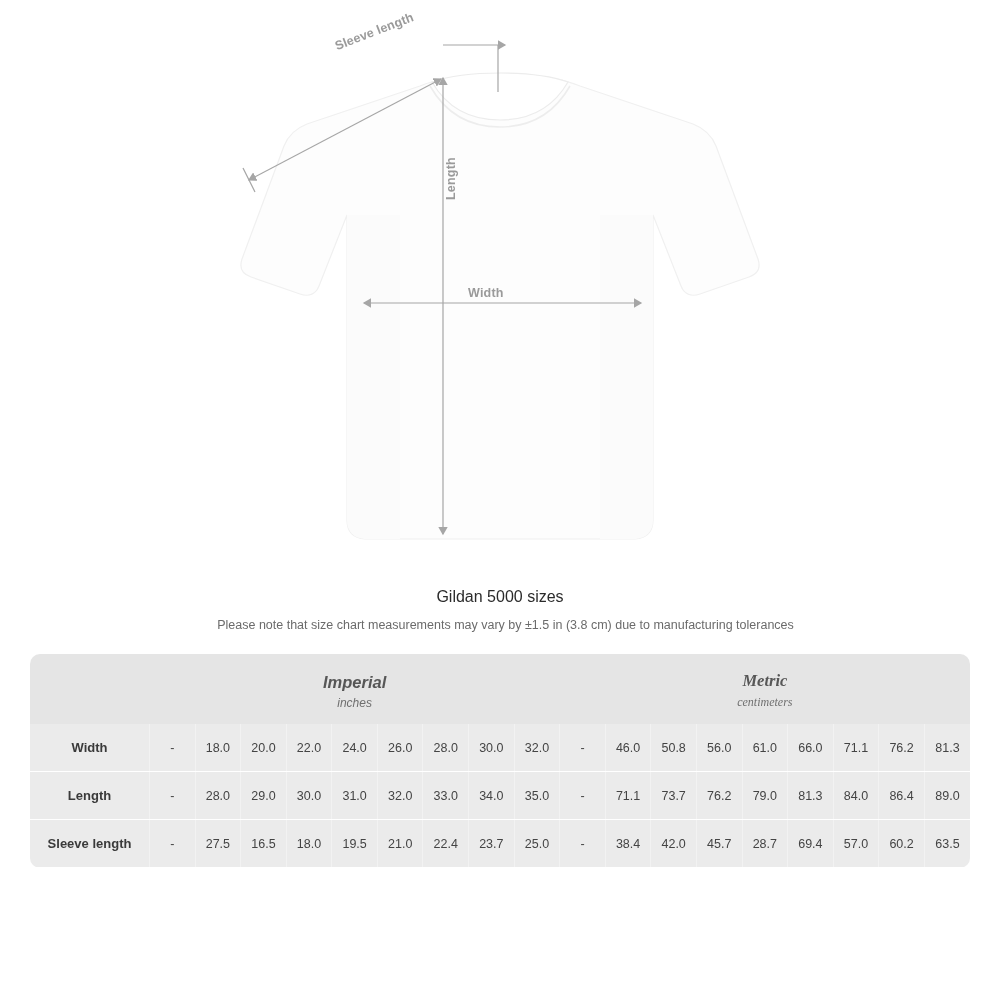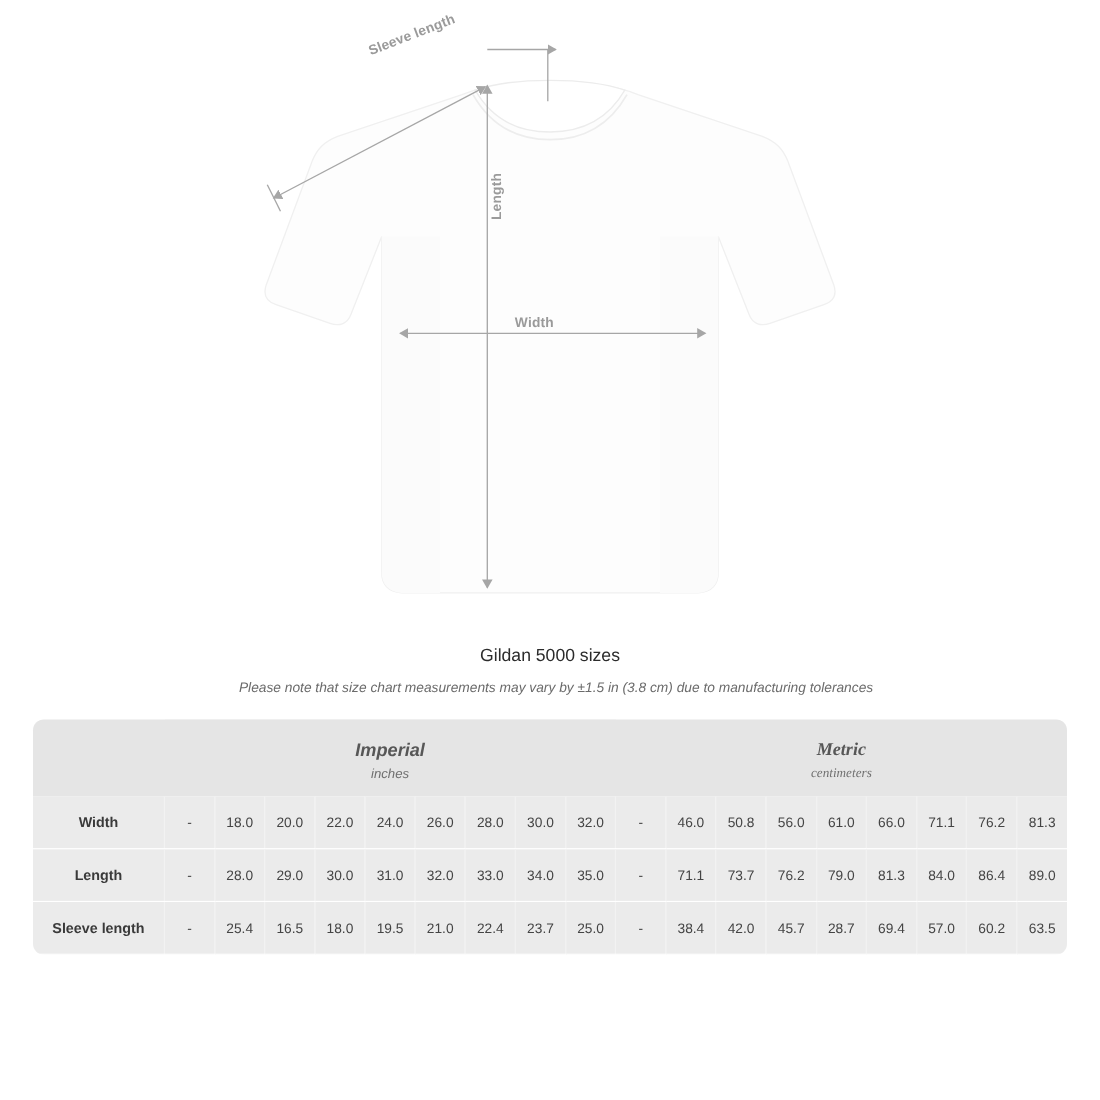--- a/index.html
+++ b/index.html
@@ -63,21 +63,20 @@
   }
   .chart-title {
     font-size: 16px;
     font-weight: normal;
     color: #2b2b2b;
     margin: 0;
     text-align: center;
   }
   .chart-note {
     font-size: 12.5px;
-    font-style: italic;
     color: #6b6b6b;
     margin: 12px 0 0 0;
     padding-left: 11px;
   }
 
   
   .table-wrap {
     margin: 22px 30px 0 30px;
   }
   table.size-table {
@@ -290,21 +289,21 @@
         <td>79.0</td>
         <td>81.3</td>
         <td>84.0</td>
         <td>86.4</td>
         <td class="last-cell">89.0</td>
       </tr>
 
       <tr class="data-row">
         <td class="rowhead first-cell">Sleeve length</td>
         <td>-</td>
-        <td>25.4</td>
+        <td>27.5</td>
         <td>16.5</td>
         <td>18.0</td>
         <td>19.5</td>
         <td>21.0</td>
         <td>22.4</td>
         <td>23.7</td>
         <td>25.0</td>
         <td>-</td>
         <td>38.4</td>
         <td>42.0</td>

